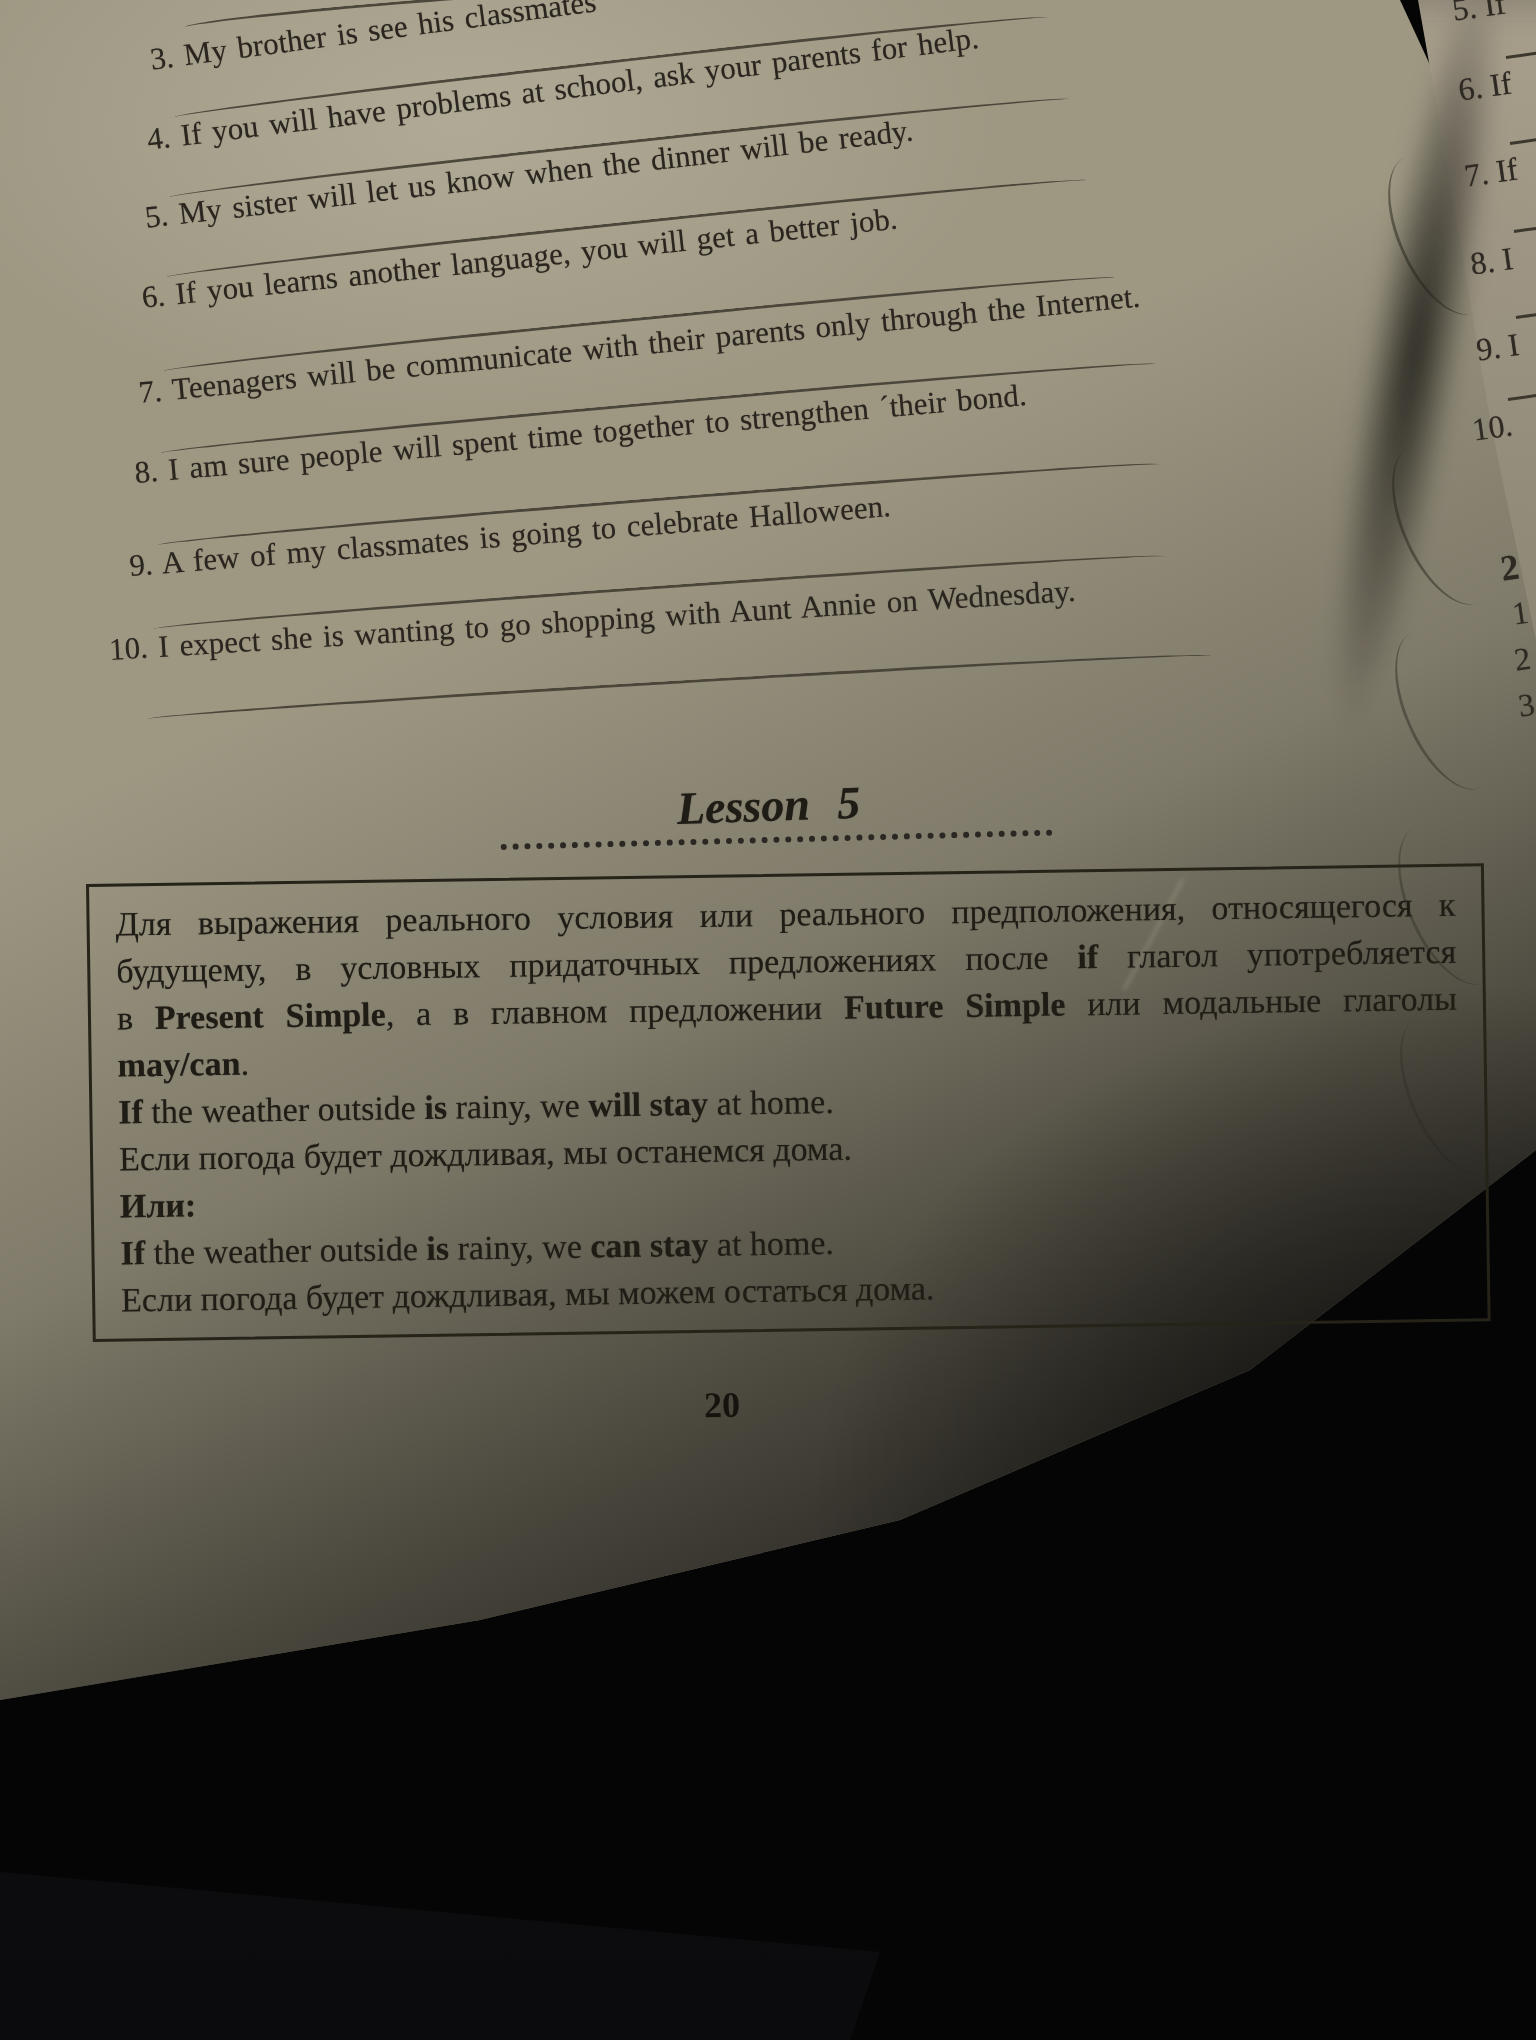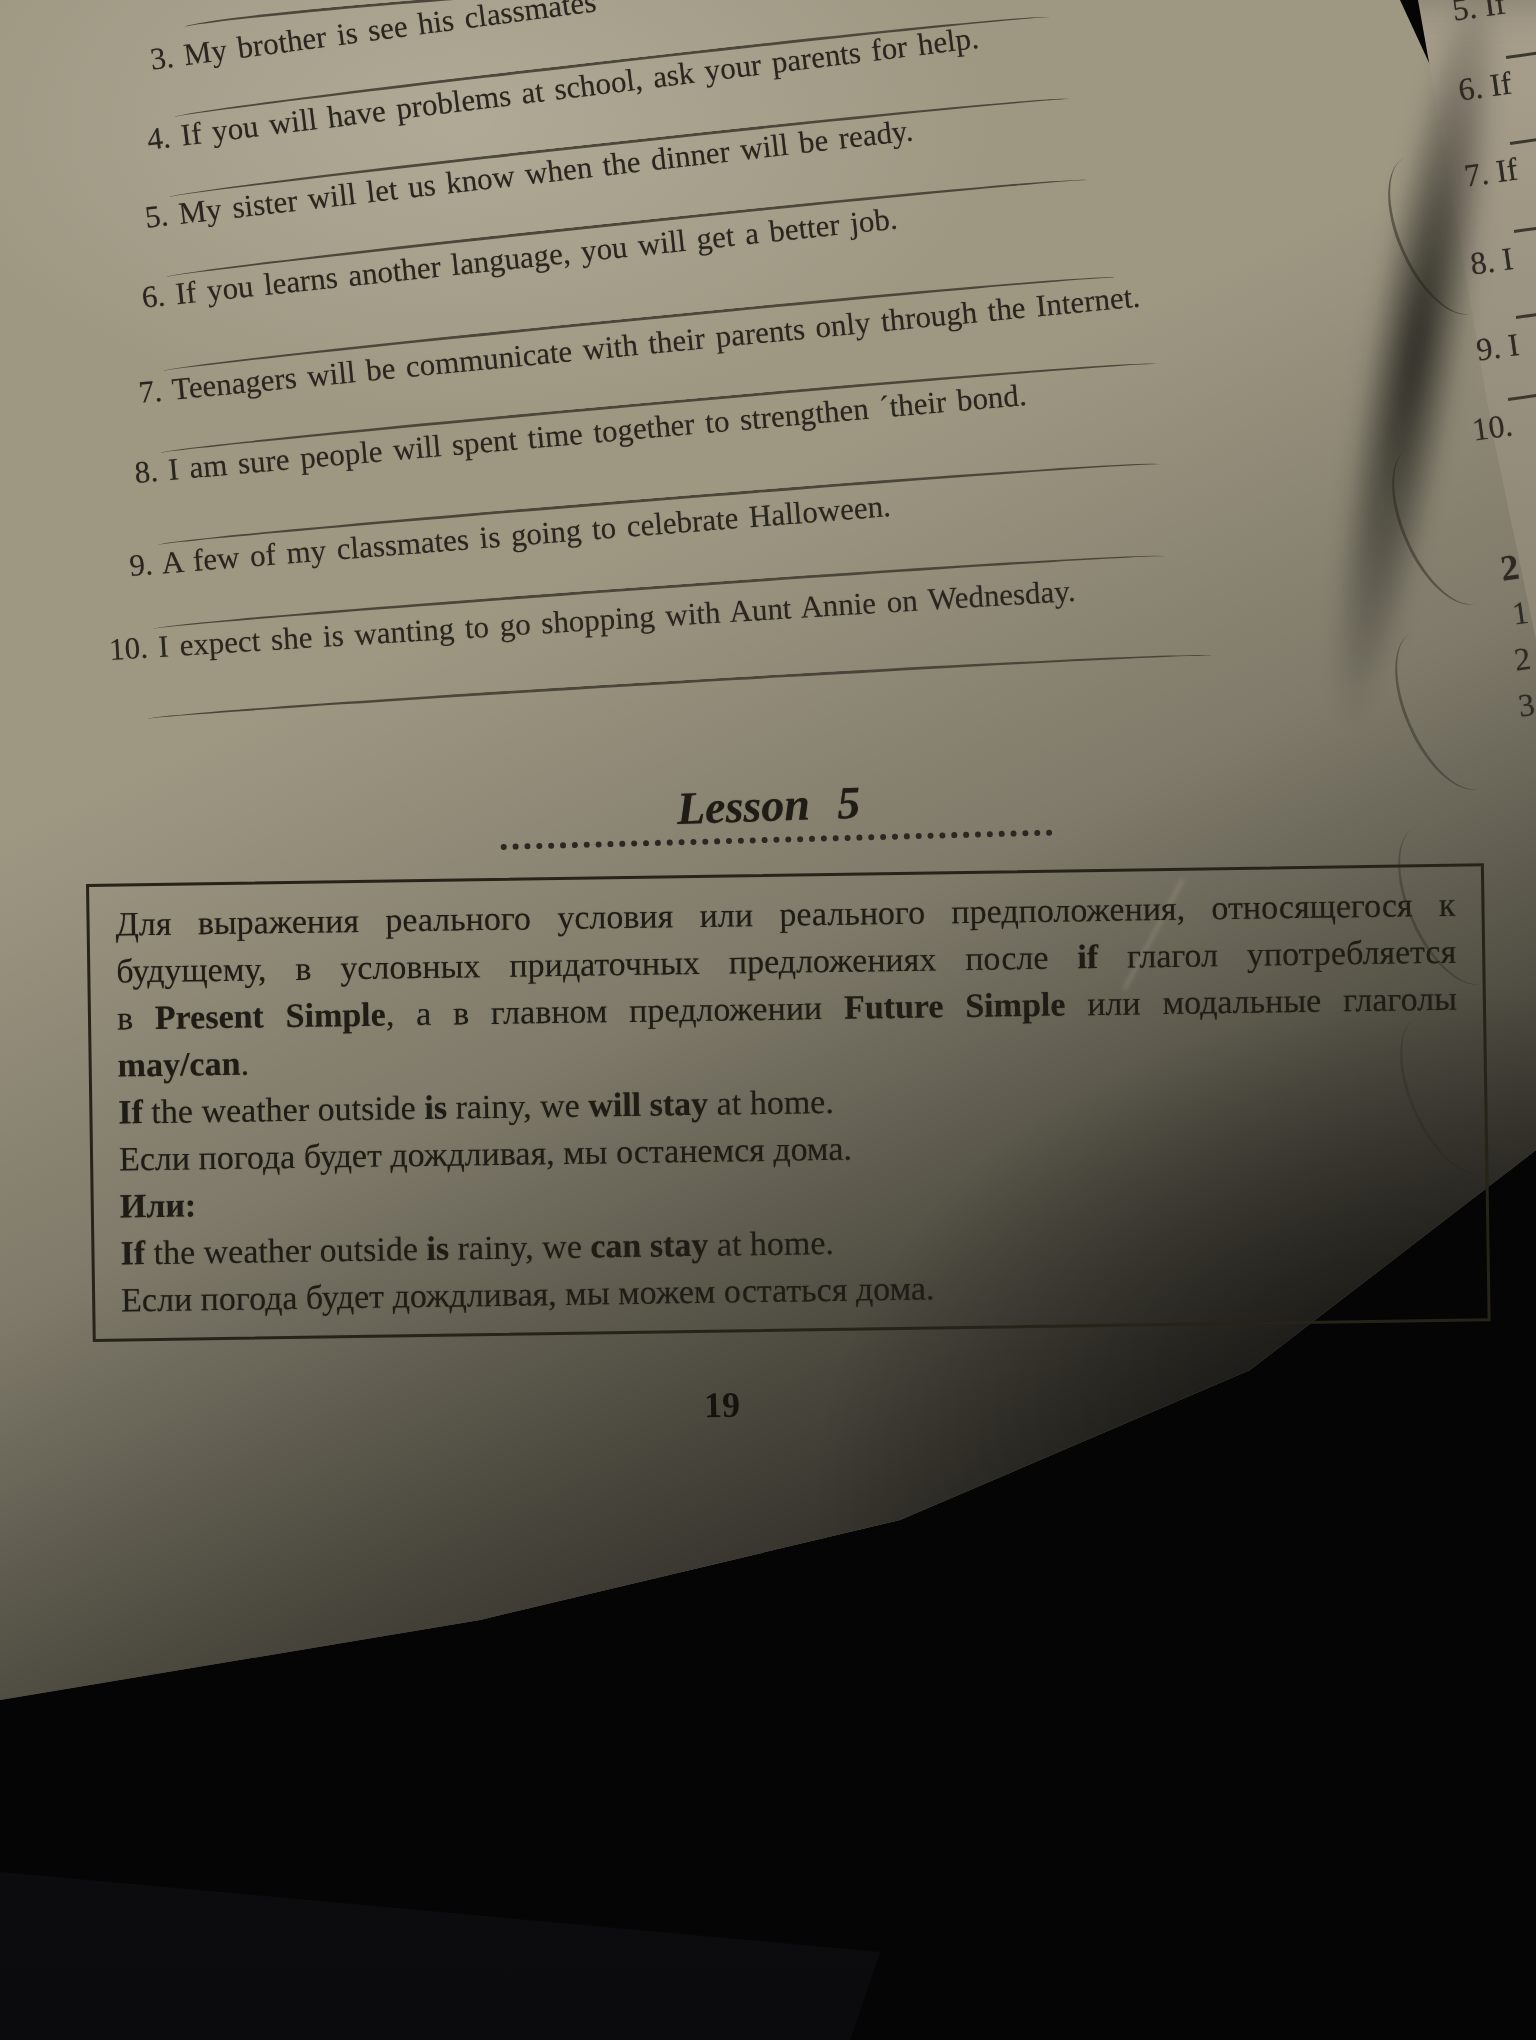--- a/index.html
+++ b/index.html
@@ -139,21 +139,21 @@
       <div class="gb-line jline"><span>будущему, в условных придаточных предложениях после </span><span class="b">if</span><span> глагол употребляется</span></div>
       <div class="gb-line jline"><span>в </span><span class="b">Present Simple</span><span>, а в главном предложении </span><span class="b">Future Simple</span><span> или модальные глаголы</span></div>
       <div class="gb-line"><span class="b">may/can</span><span>.</span></div>
       <div class="gb-line"><span class="b">If</span><span> the weather outside </span><span class="b">is</span><span> rainy, we </span><span class="b">will stay</span><span> at home.</span></div>
       <div class="gb-line"><span>Если погода будет дождливая, мы останемся дома.</span></div>
       <div class="gb-line"><span class="b">Или:</span></div>
       <div class="gb-line"><span class="b">If</span><span> the weather outside </span><span class="b">is</span><span> rainy, we </span><span class="b">can stay</span><span> at home.</span></div>
       <div class="gb-line"><span>Если погода будет дождливая, мы можем остаться дома.</span></div>
     </div>
 
-  <div id="page-number">19</div>
+  <div id="page-number">20</div>
 
   <div id="fragments">
       <div class="frag" style="left: 1450px; top: -8px;">5. If</div>
       <div class="frag" style="left: 1456px; top: 72px;">6. If</div>
       <div class="frag" style="left: 1462px; top: 158px;">7. If</div>
       <div class="frag" style="left: 1468px; top: 246px;">8. I</div>
       <div class="frag" style="left: 1474px; top: 332px;">9. I</div>
       <div class="frag" style="left: 1470px; top: 412px;">10.</div>
       <div class="frag bold" style="left: 1498px; top: 548px;">2</div>
       <div class="frag" style="left: 1510px; top: 596px;">1</div>

